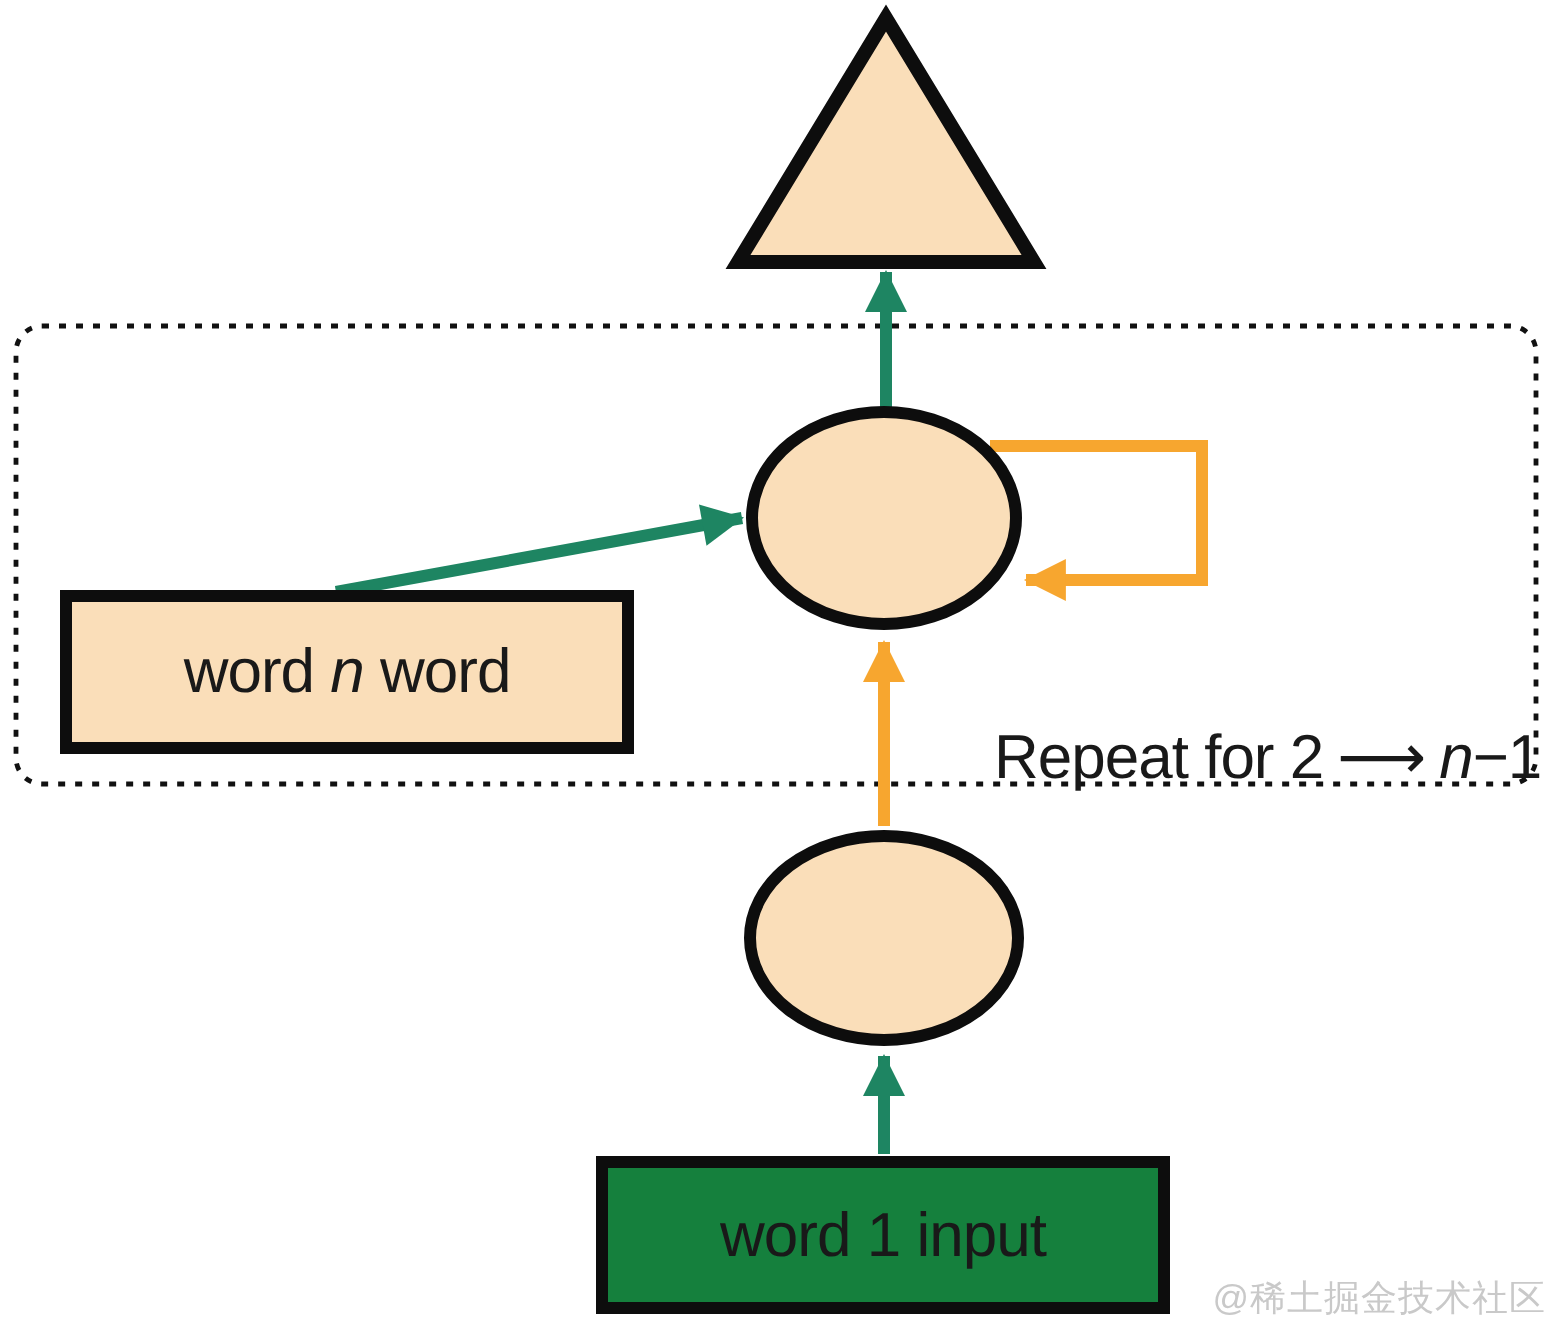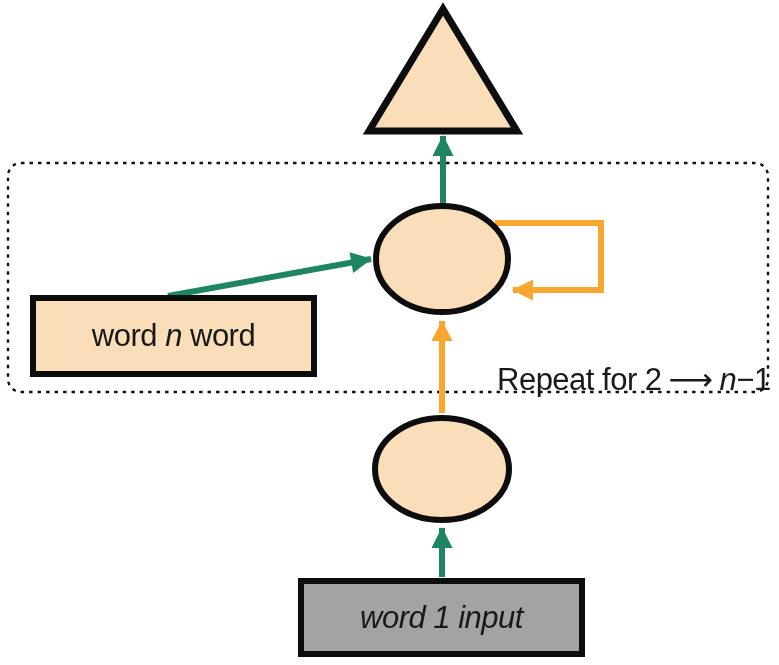--- a/index.html
+++ b/index.html
@@ -84,18 +84,19 @@
   <div class="input-box" id="word-n-box" style="background-color: rgb(250, 222, 185); border-color: rgb(13, 13, 13);">
     <span>word </span>
       <i>n</i>
       <span> word</span>
   </div>
 
   <div class="repeat-label">
     <span>Repeat for 2</span><span class="arrow-glyph">⟶</span><i>n</i><span>−1</span>
   </div>
 
-  <div class="input-box" id="word-1-box" style="background-color: #a3a3a3; border-color: rgb(13, 13, 13); font-style: italic;">
+  <div class="input-box" id="word-1-box" style="background-color: #15803d; border-color: rgb(13, 13, 13);">
     <span>word 1 input</span>
   </div>
 
+  <div class="watermark" style="color: rgb(201, 201, 201);">@稀土掘金技术社区</div>
 
 </div>
 
 </body></html>

